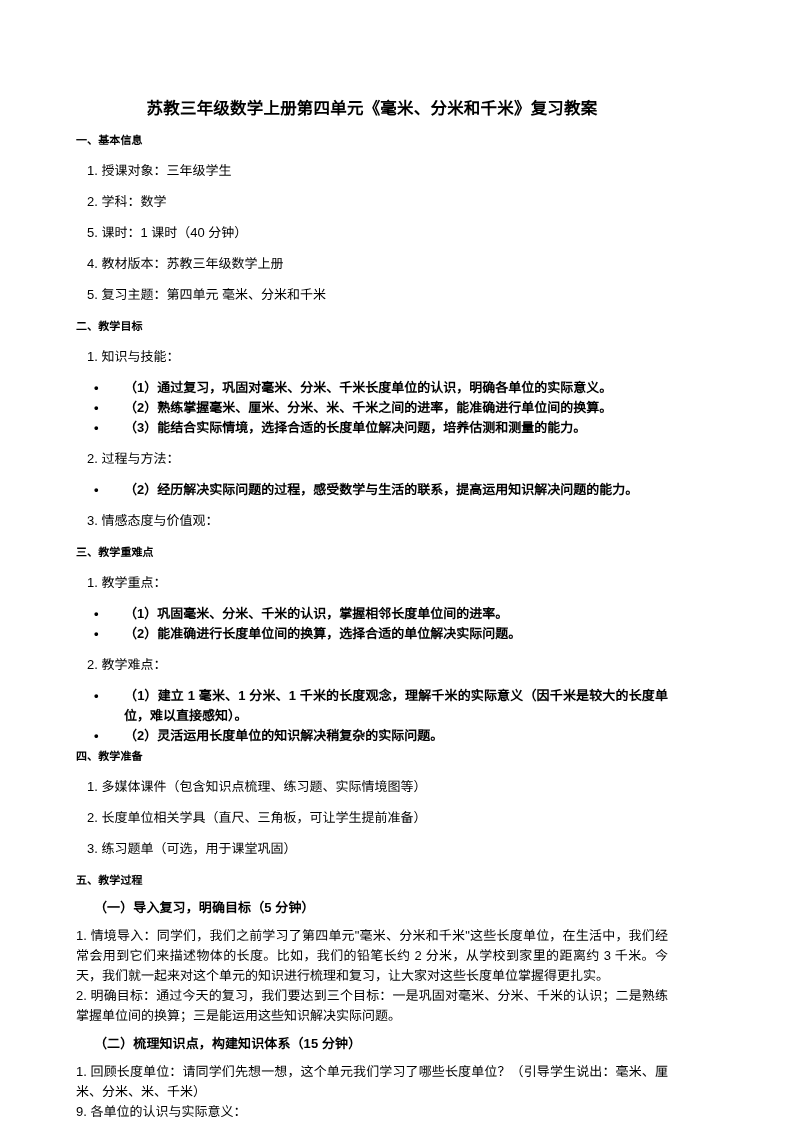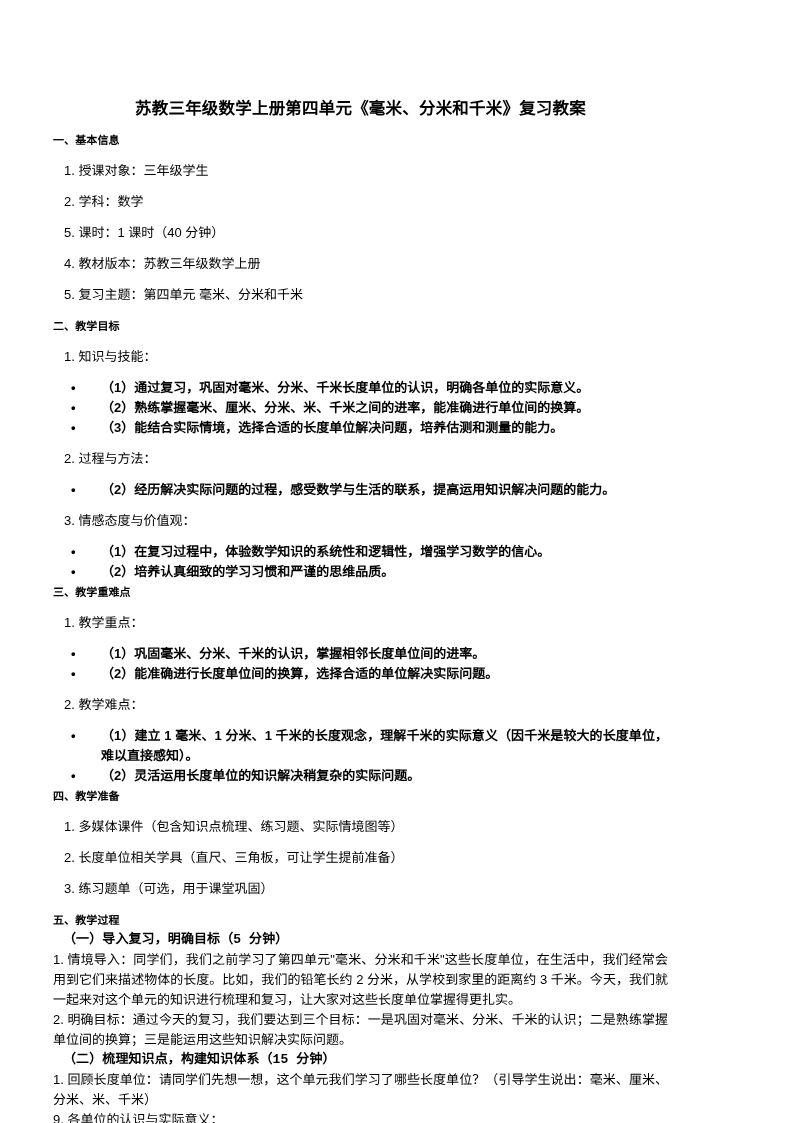--- a/index.html
+++ b/index.html
@@ -13,21 +13,21 @@
     height: 1123px;
     font-family: "Liberation Sans", "DejaVu Sans", sans-serif;
     color: #000000;
     -webkit-font-smoothing: antialiased;
   }
   .page {
     position: relative;
     width: 794px;
     height: 1123px;
     box-sizing: border-box;
-    padding: 96px 126px 0 53px;
+    padding: 96px 126px 0 76px;
     background: #ffffff;
   }
   .doc-title {
     font-size: 16.5px;
     font-weight: bold;
     line-height: 24px;
     text-align: center;
     margin: 0 0 10px 0;
     letter-spacing: 0.2px;
   }
@@ -35,24 +35,23 @@
     font-size: 11px;
     font-weight: bold;
     line-height: 20px;
     margin: 0;
     letter-spacing: 0.1px;
   }
   .h3 {
     font-size: 13px;
     font-weight: bold;
     line-height: 20px;
-    margin: 0;
+    margin: 8px;
     padding-left: 10px;
     letter-spacing: 0.1px;
-    font-family: Liberation Mono, monospace;
   }
   .num-item {
     font-size: 13px;
     line-height: 20px;
     margin: 11px;
     text-align: justify;
     text-justify: inter-ideograph;
   }
   .para {
     font-size: 13px;
@@ -107,24 +106,20 @@
     <li>（2）熟练掌握毫米、厘米、分米、米、千米之间的进率，能准确进行单位间的换算。</li>
     <li>（3）能结合实际情境，选择合适的长度单位解决问题，培养估测和测量的能力。</li>
   </ul>
 
   <p class="num-item">2. 过程与方法：</p>
   <ul class="bullets">
     <li>（2）经历解决实际问题的过程，感受数学与生活的联系，提高运用知识解决问题的能力。</li>
   </ul>
 
   <p class="num-item">3. 情感态度与价值观：</p>
-  <ul class="bullets">
-    <li>（1）在复习过程中，体验数学知识的系统性和逻辑性，增强学习数学的信心。</li>
-    <li>（2）培养认真细致的学习习惯和严谨的思维品质。</li>
-  </ul>
 
   <h2 class="h2">三、教学重难点</h2>
 
   <p class="num-item">1. 教学重点：</p>
   <ul class="bullets">
     <li>（1）巩固毫米、分米、千米的认识，掌握相邻长度单位间的进率。</li>
     <li>（2）能准确进行长度单位间的换算，选择合适的单位解决实际问题。</li>
   </ul>
 
   <p class="num-item">2. 教学难点：</p>

